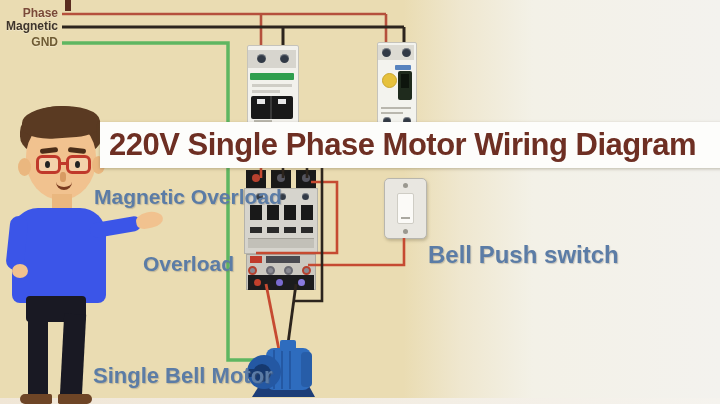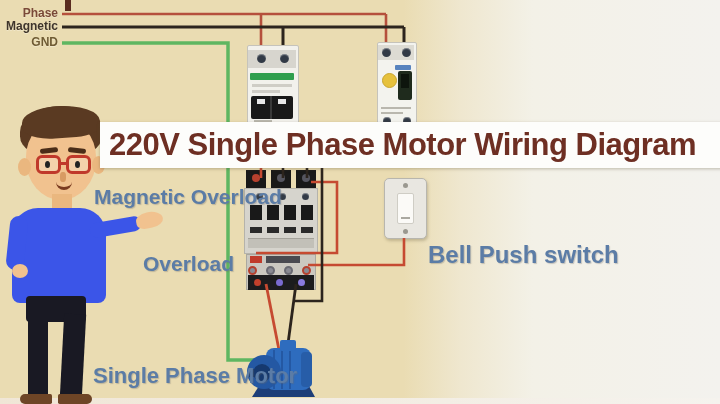--- a/index.html
+++ b/index.html
@@ -145,21 +145,21 @@
       <line x1="290" y1="350" x2="290" y2="389" stroke="#2458a3" stroke-width="2"></line>
       <rect x="280" y="340" width="16" height="11" rx="2" fill="#2e6cbe"></rect>
       <circle cx="264" cy="372" r="17" fill="#2458a3"></circle>
       <circle cx="262" cy="373" r="9" fill="#16396f"></circle>
       <rect x="249" y="369" width="8" height="8" fill="#16396f"></rect>
     </g>
   </svg>
 
   <div class="abs lbl" style="left:94px;top:185px;font-size:21px;">Magnetic Overload</div>
   <div class="abs lbl" style="left:143px;top:252px;font-size:21px;">Overload</div>
-  <div class="abs lbl" style="left:93px;top:363px;font-size:22px;">Single Phase Motor</div>
+  <div class="abs lbl" style="left:93px;top:363px;font-size:22px;">Single Bell Motor</div>
 
   <div class="abs charwrap" style="left:0;top:100px;width:180px;height:304px;">
     <div class="abs" style="left:20px;top:6px;width:82px;height:52px;background:#5a3a22;border-radius:50% 50% 42% 42%;"></div>
     <div class="abs" style="left:26px;top:20px;width:70px;height:80px;background:#f1c28f;border-radius:46% 46% 50% 50%;"></div>
     <div class="abs" style="left:22px;top:6px;width:78px;height:32px;background:#5a3a22;border-radius:50% 60% 35% 45%;transform:rotate(-4deg);"></div>
     <div class="abs" style="left:18px;top:58px;width:13px;height:18px;background:#eab77f;border-radius:50%;"></div>
     <div class="abs" style="left:92px;top:56px;width:13px;height:18px;background:#eab77f;border-radius:50%;"></div>
     <div class="abs" style="left:40px;top:48px;width:18px;height:5px;background:#4a2d18;border-radius:3px;transform:rotate(-6deg);"></div>
     <div class="abs" style="left:68px;top:48px;width:18px;height:5px;background:#4a2d18;border-radius:3px;transform:rotate(6deg);"></div>
     <div class="abs" style="left:36px;top:55px;width:25px;height:19px;border:3px solid #c0392b;border-radius:6px;background:rgba(255,255,255,.25);box-sizing:border-box;"></div>

